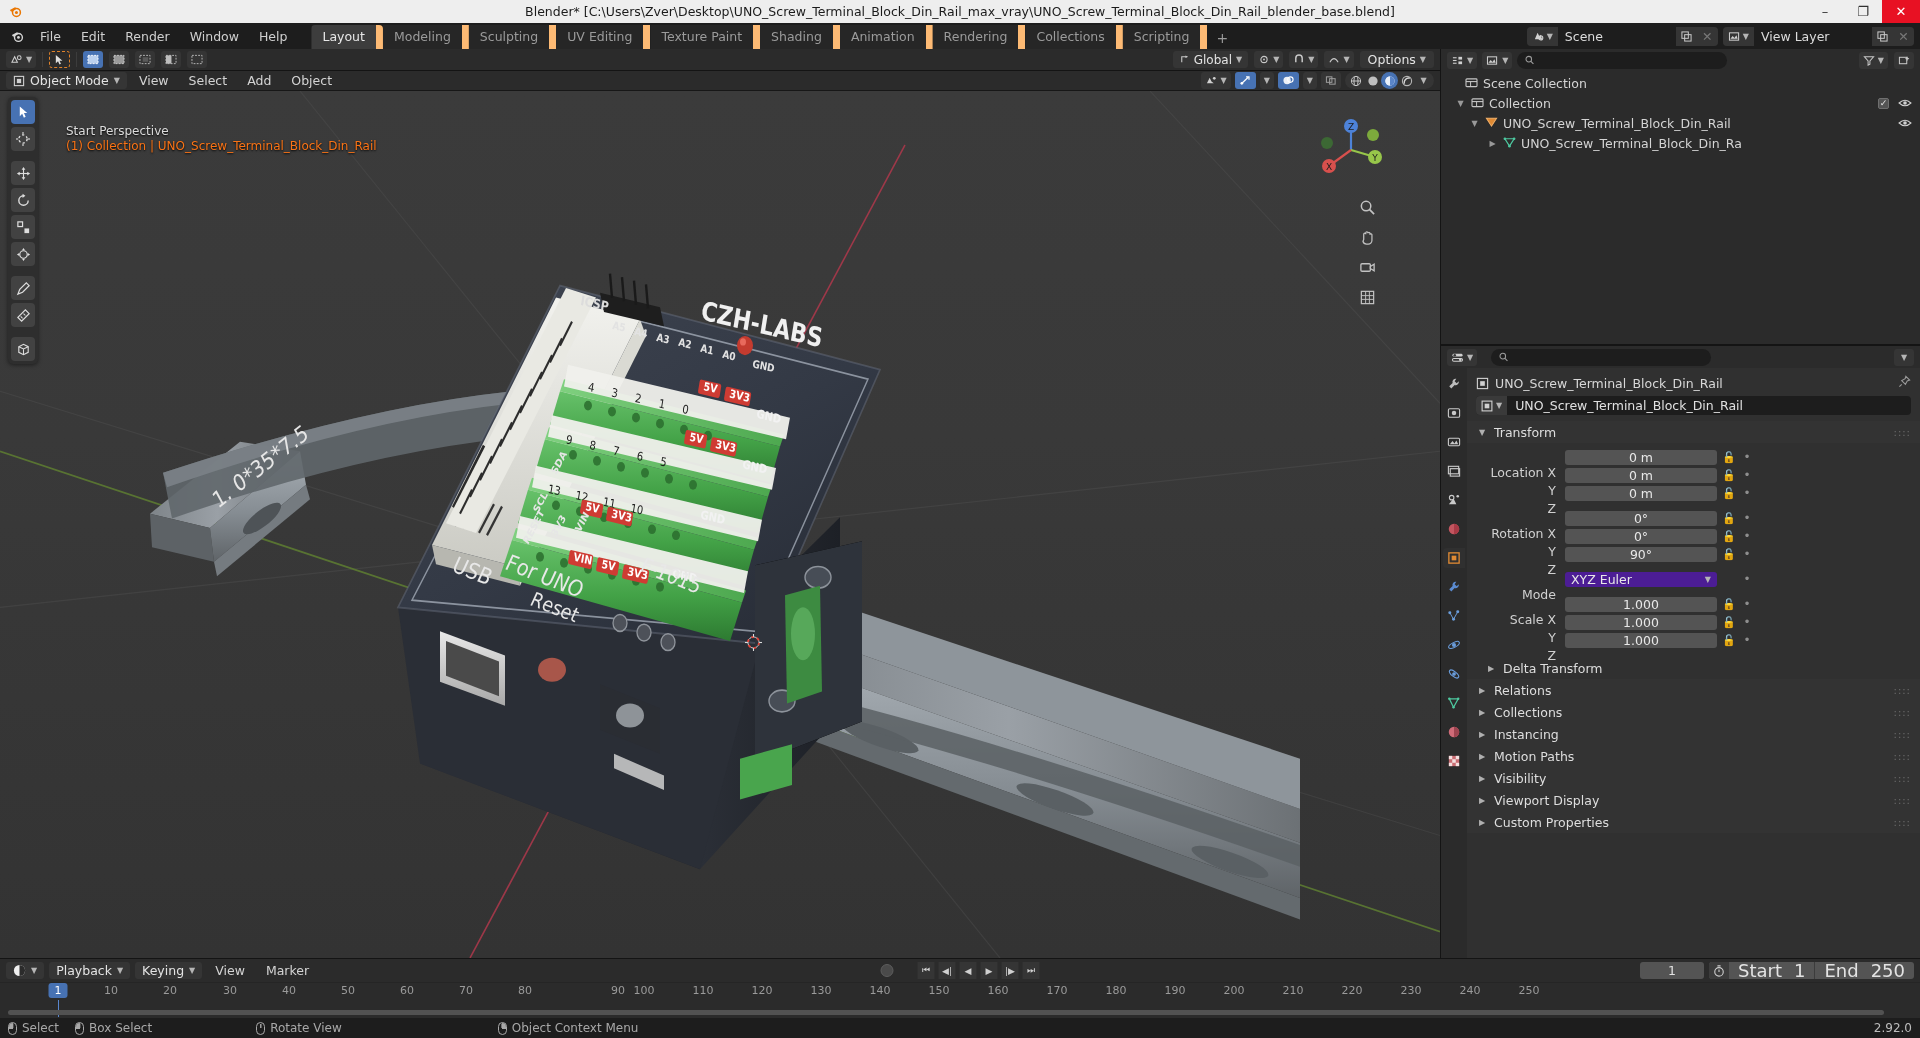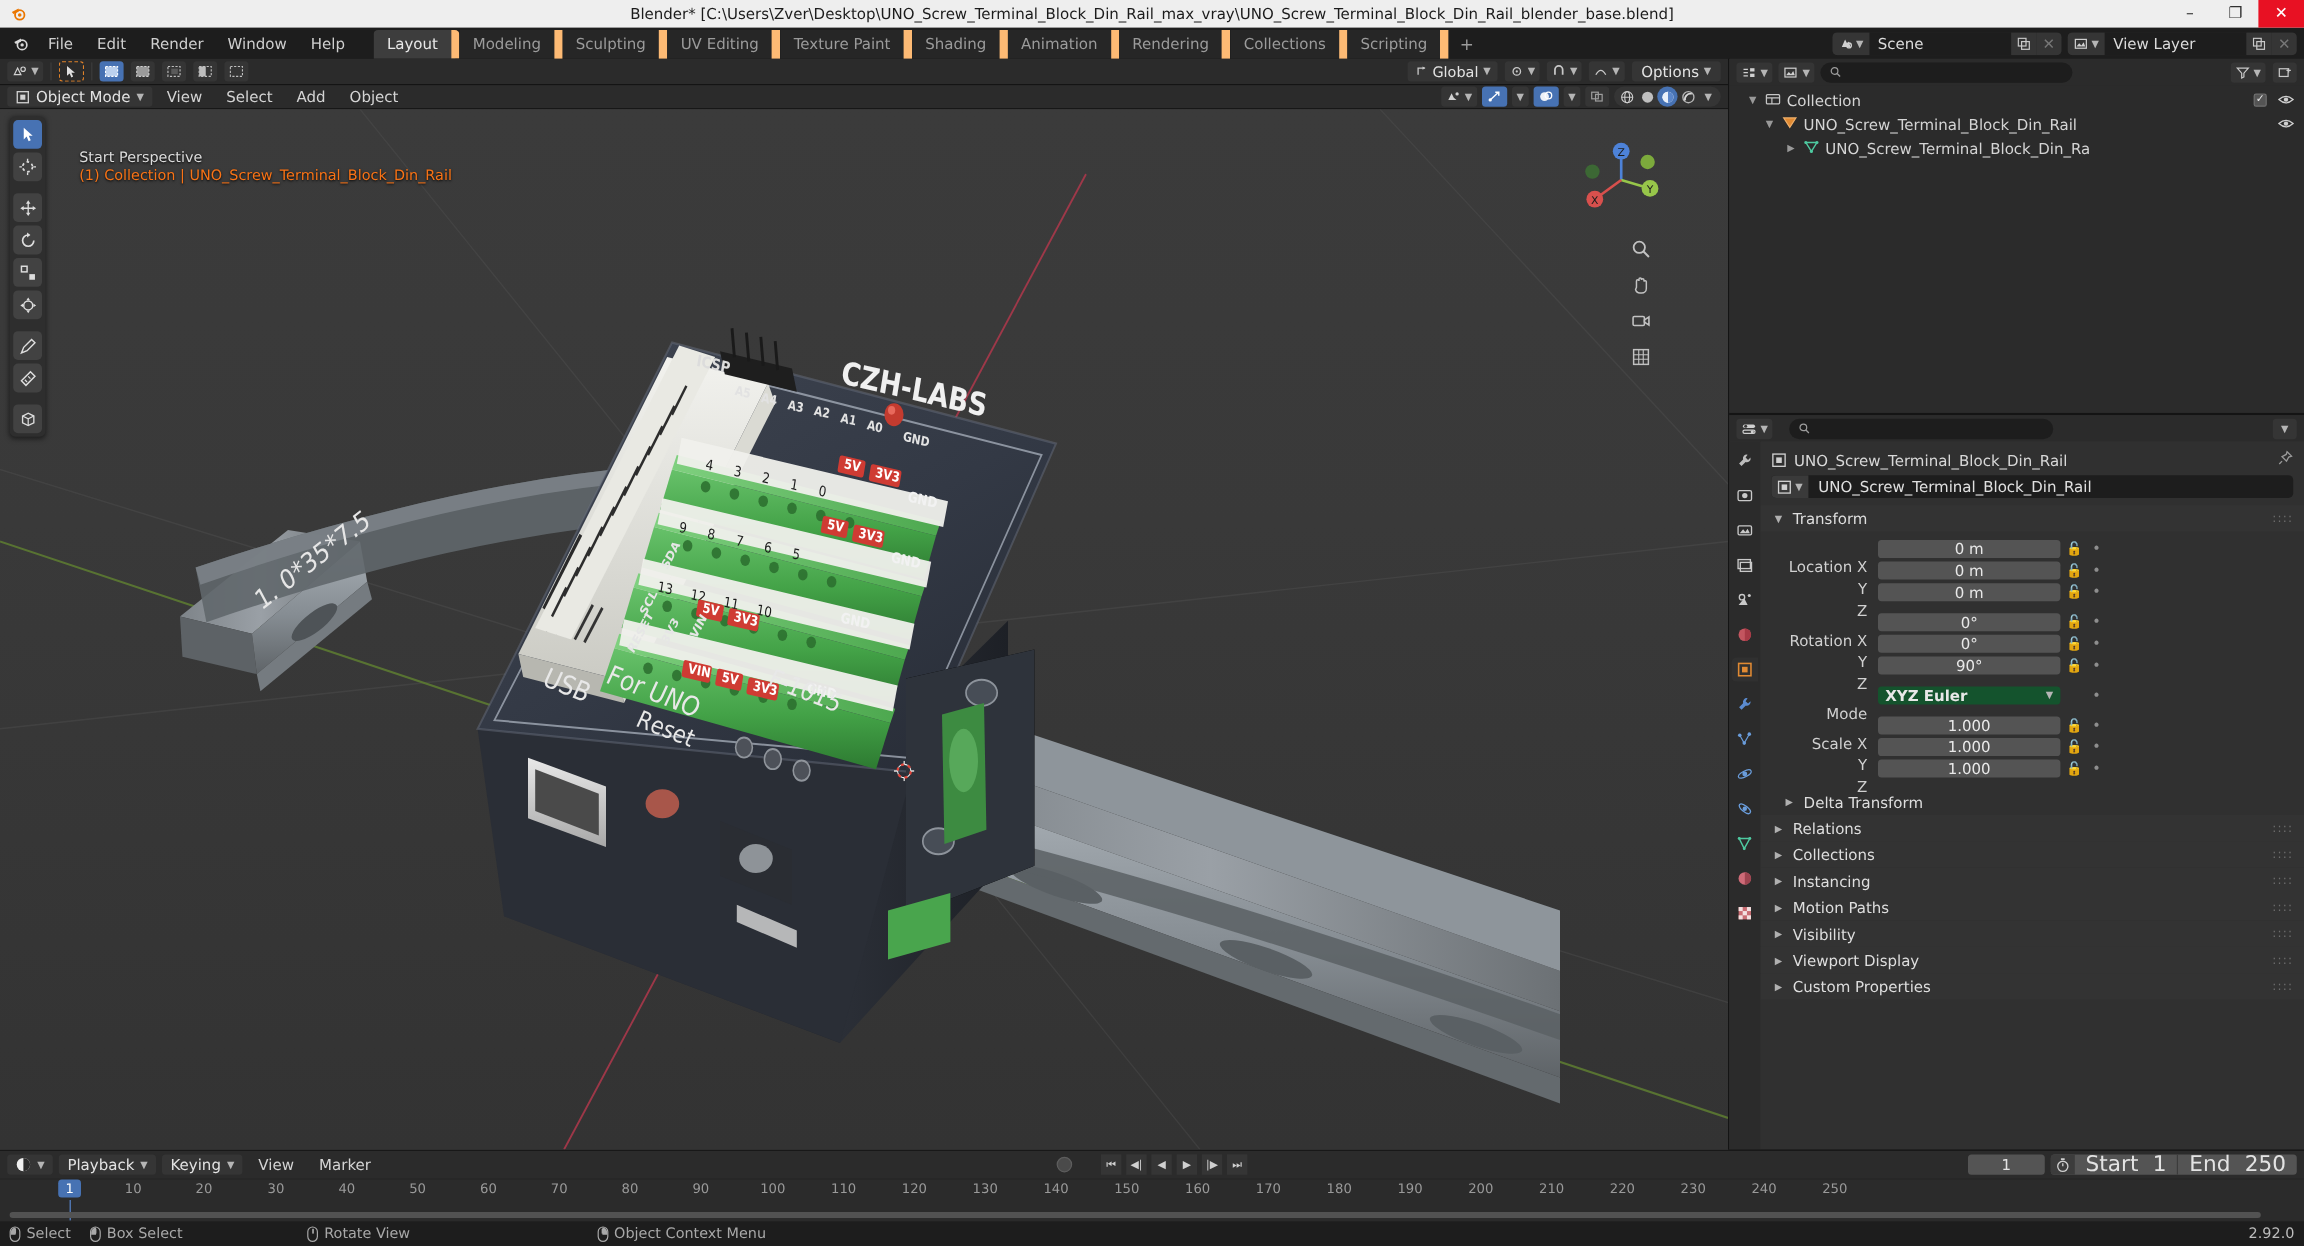--- a/index.html
+++ b/index.html
@@ -127,21 +127,21 @@
   .pr-namefield { margin:2px 9px 6px 9px; height:19px; display:flex; align-items:center; background:#1d1d1d; border-radius:4px; overflow:hidden;}
   .pnf-ico { background:#3a3a3a; height:100%; display:flex; align-items:center; gap:3px; padding:0 5px;}
   .pnf-txt { padding-left:8px; font-size:12.5px; color:#e0e0e0; }
   .panel-hdr { height:22px; display:flex; align-items:center; gap:6px; padding:0 9px; font-size:12.5px; color:#dedede; background:#333333; }
   .panel-hdr.sub { background:transparent; padding-left:18px; }
   .dots { margin-left:auto; color:#6d6d6d; font-size:10px; letter-spacing:1px;}
   .prow { height:16px; display:flex; align-items:center; margin:0 9px 2px 9px; gap:5px; }
   .plabel { width:84px; text-align:right; font-size:12.5px; color:#d0d0d0; padding-right:4px;margin-top:30px;}
   .pfield { flex:1; height:15px; background:#545454; border-radius:3px; display:flex; align-items:center; justify-content:center;
             font-size:12.5px; color:#e8e8e8; max-width:152px; }
-  .pfield.drop { justify-content:space-between; padding:0 6px; background:#14532d;font-weight:bold; }
+  .pfield.drop { justify-content:space-between; padding:0 6px; background:#4c1d95; }
   .plock { width:14px; display:flex; align-items:center; justify-content:center; color:#9b9b9b; font-size:11px;}
   .pdot { width:12px; display:flex; align-items:center; justify-content:center; color:#8e8e8e; font-size:12px;}
   .pgap { height:7px; }
   .ctri { width:12px; text-align:center; color:#b0b0b0; font-size:8px; }
 
   
   .timeline { height:60px; background:#2b2b2b; flex:none; border-top:1px solid #141414; display:flex; flex-direction:column;}
   .tl-hdr { height:23px; display:flex; align-items:center; gap:5px; padding:0 6px; }
   .tl-drop { display:flex; align-items:center; gap:5px; background:#353535; border-radius:3px; padding:1px 7px; height:17px; font-size:12.5px;}
   .tl-menu { padding:1px 8px; font-size:12.5px; color:#d4d4d4;}
@@ -890,20 +890,31 @@
               <svg width="12" height="11" viewBox="0 0 13 12">
                   <rect x="1.5" y="2.5" width="8" height="7" fill="none" stroke="#c9c9c9" stroke-width="1.1"></rect>
                   <line x1="10" y1="2" x2="10" y2="6" stroke="#c9c9c9" stroke-width="1.1"></line>
                   <line x1="8" y1="4" x2="12" y2="4" stroke="#c9c9c9" stroke-width="1.1"></line>
                 </svg>
             </div>
           </div>
         </div>
         <div class="ol-body">
 
+          <div class="ol-row" style="padding-left:8px;">
+            <span class="tri"></span>
+            <span>
+              <svg width="13" height="11" viewBox="0 0 14 12">
+                  <rect x="1" y="2" width="12" height="8.5" rx="1" fill="none" stroke="#c6c6c6" stroke-width="1.2"></rect>
+                  <line x1="1" y1="5" x2="13" y2="5" stroke="#c6c6c6" stroke-width="1.2"></line>
+                  <line x1="6" y1="5" x2="6" y2="10.5" stroke="#c6c6c6" stroke-width="1.1"></line>
+                </svg>
+            </span>
+            <span>Scene Collection</span>
+          </div>
 
           <div class="ol-row" style="padding-left:14px;">
             <span class="tri">▼</span>
             <span>
               <svg width="13" height="11" viewBox="0 0 14 12">
                   <rect x="1" y="2" width="12" height="8.5" rx="1" fill="none" stroke="#c6c6c6" stroke-width="1.2"></rect>
                   <line x1="1" y1="5" x2="13" y2="5" stroke="#c6c6c6" stroke-width="1.2"></line>
                   <line x1="6" y1="5" x2="6" y2="10.5" stroke="#c6c6c6" stroke-width="1.1"></line>
                 </svg>
             </span>
@@ -1286,21 +1297,21 @@
     <div class="tl-ruler">
       <div class="cfi" style="left:58px">1</div>
       <div class="tick" style="left:111px">10</div>
       <div class="tick" style="left:170px">20</div>
       <div class="tick" style="left:230px">30</div>
       <div class="tick" style="left:289px">40</div>
       <div class="tick" style="left:348px">50</div>
       <div class="tick" style="left:407px">60</div>
       <div class="tick" style="left:466px">70</div>
       <div class="tick" style="left:525px">80</div>
-      <div class="tick" style="left:584px">90</div>
+      <div class="tick" style="left:618px">90</div>
       <div class="tick" style="left:644px">100</div>
       <div class="tick" style="left:703px">110</div>
       <div class="tick" style="left:762px">120</div>
       <div class="tick" style="left:821px">130</div>
       <div class="tick" style="left:880px">140</div>
       <div class="tick" style="left:939px">150</div>
       <div class="tick" style="left:998px">160</div>
       <div class="tick" style="left:1057px">170</div>
       <div class="tick" style="left:1116px">180</div>
       <div class="tick" style="left:1175px">190</div>

